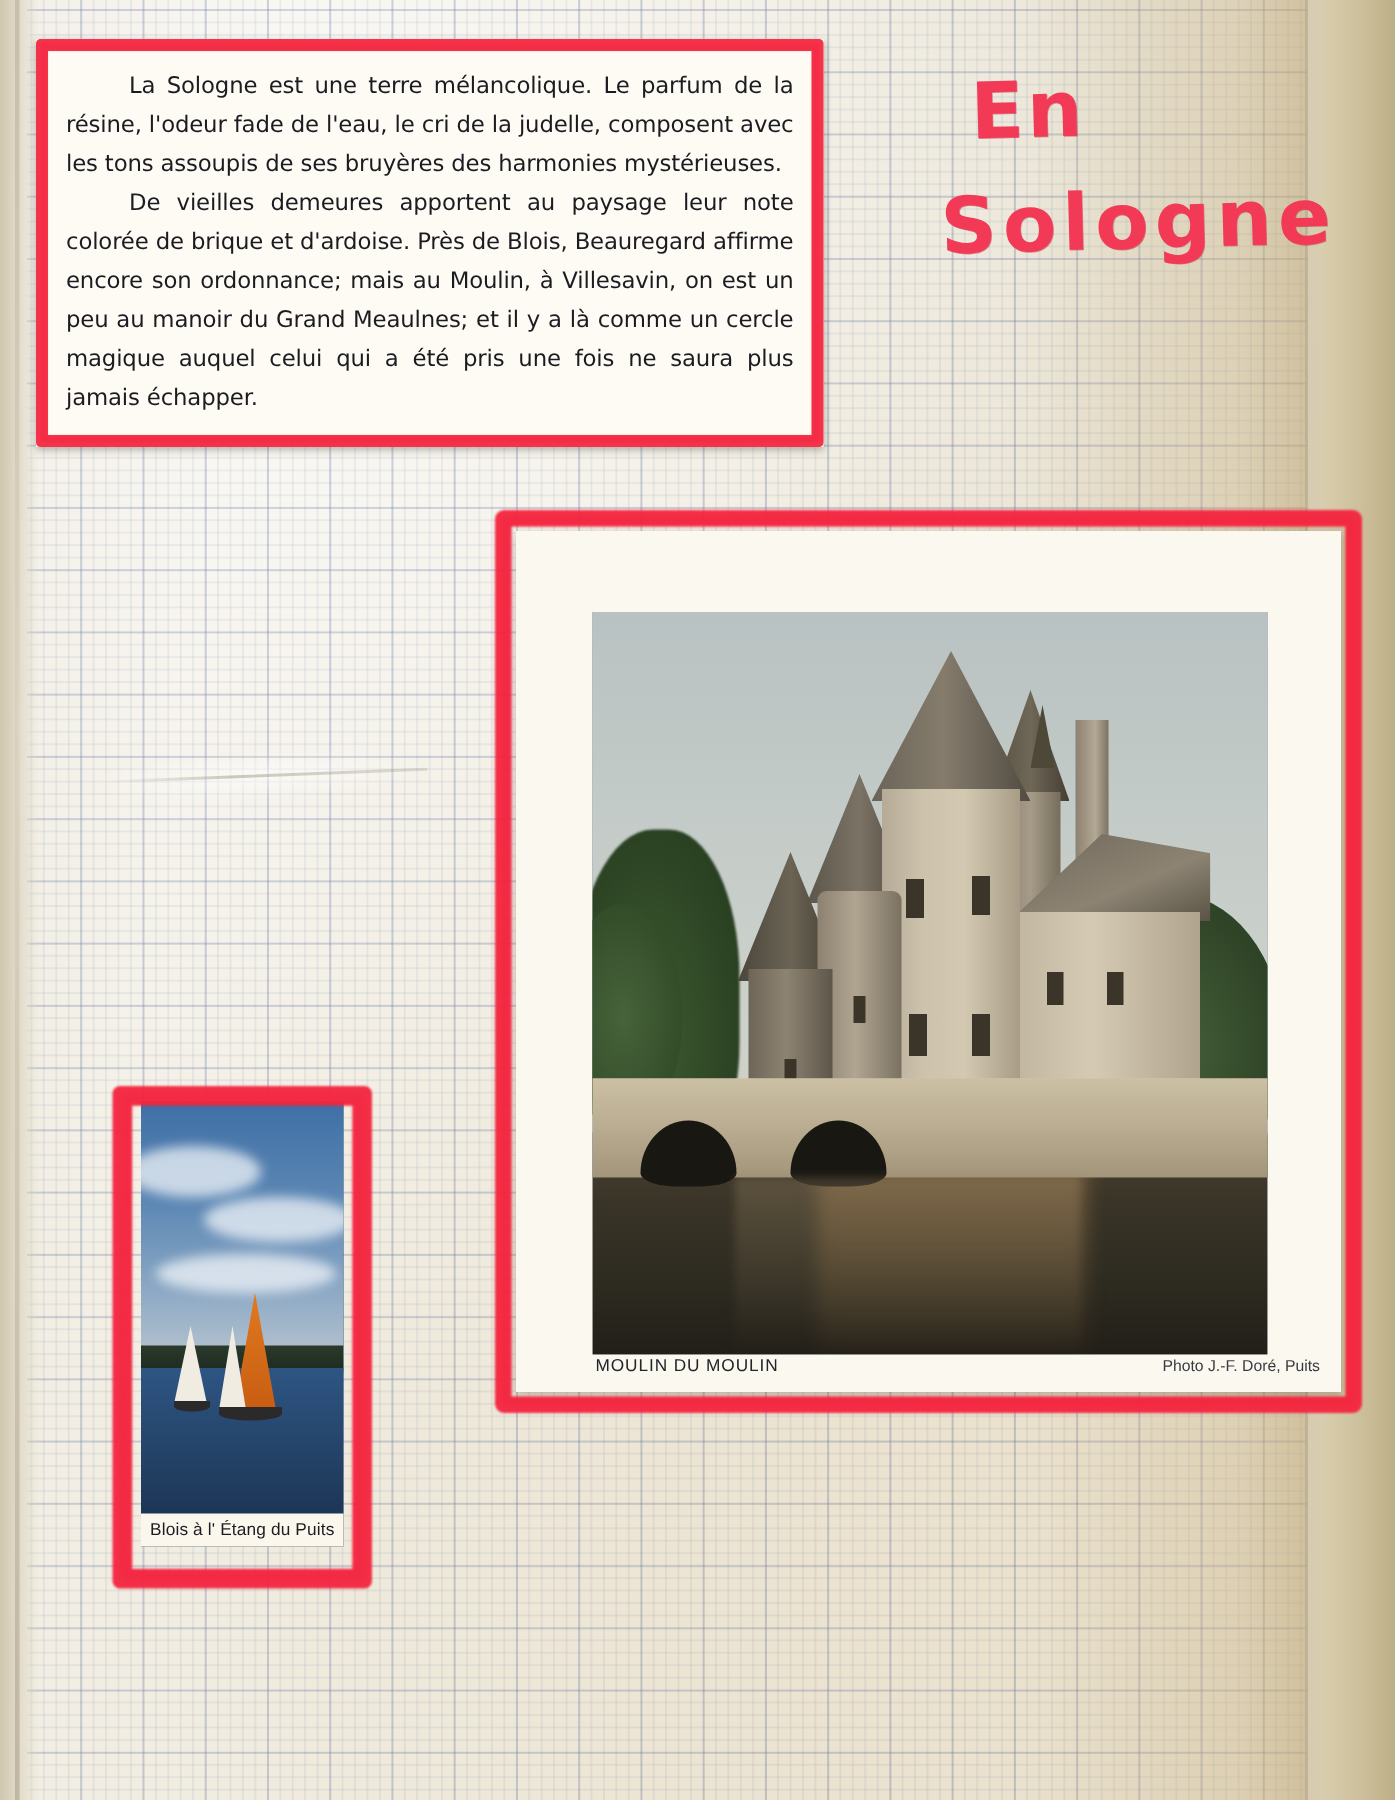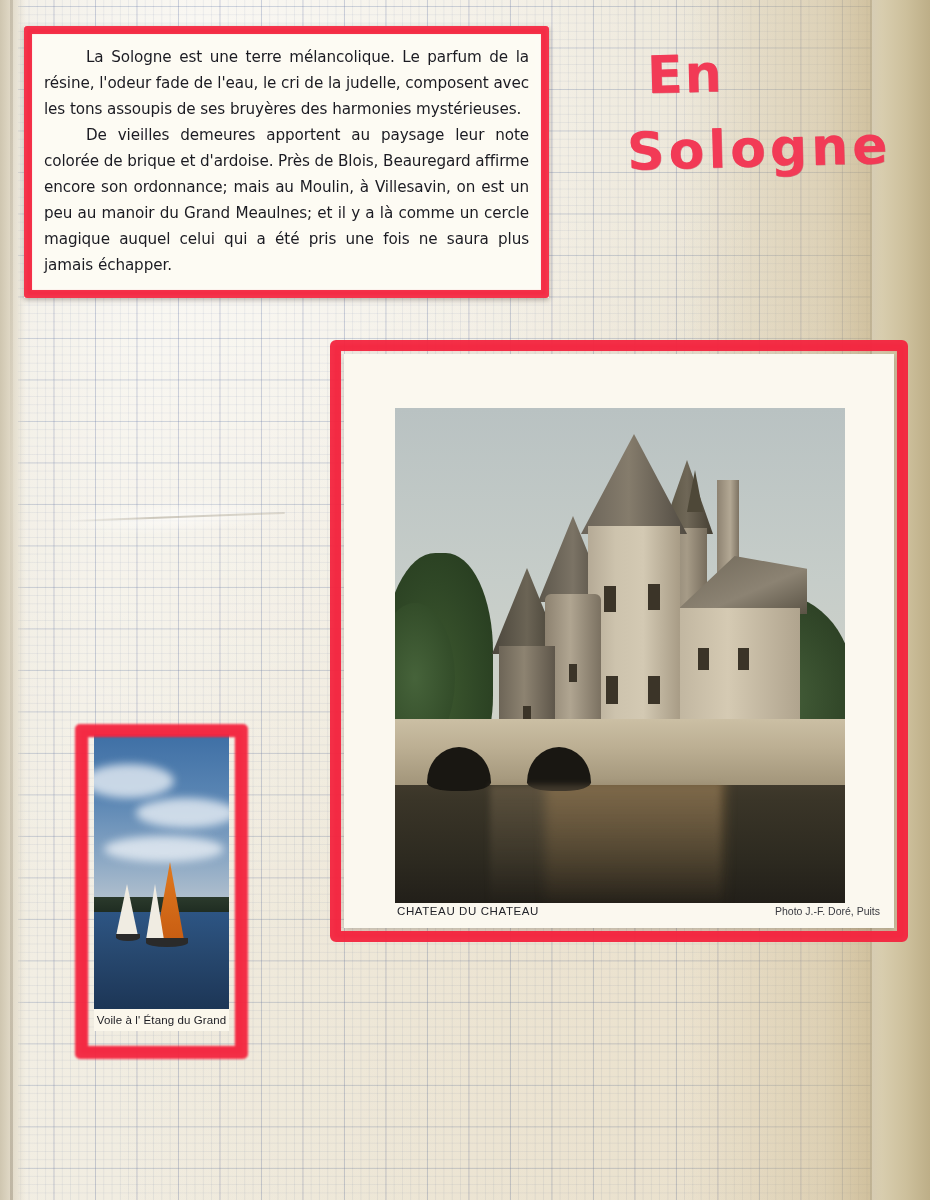--- a/index.html
+++ b/index.html
@@ -475,21 +475,21 @@
 
         <div class="grass"></div>
         <div class="water"></div>
         <div class="water-shine"></div>
         <div class="bridge-wall"></div>
         <div class="bridge"></div>
         <div class="arch" style="left:32px;"></div>
         <div class="arch" style="left:132px;"></div>
         <div class="reflection"></div>
       </div>
-      <div class="castle-caption-left">CHATEAU DU CHATEAU</div>
+      <div class="castle-caption-left">MOULIN DU MOULIN</div>
       <div class="castle-caption-right">Photo J.-F. Doré, Puits</div>
     </div>
     <div class="castle-marker2"></div>
     <div class="castle-marker"></div>
   </div>
 
   <div class="sail-clip">
     <div class="sail-photo">
       <div class="sail-sky"></div>
       <div class="cloud" style="left:-10px; top:30px; width:90px; height:34px;"></div>
@@ -498,18 +498,18 @@
       <div class="sail-land"></div>
       <div class="sail-water"></div>
 
       <div class="boat-sail" style="left:22px; top:150px; width:22px; height:52px;"></div>
       <div class="boat-hull" style="left:22px; top:200px; width:24px; height:7px;"></div>
 
       <div class="boat-sail orange" style="left:62px; top:128px; width:28px; height:78px;"></div>
       <div class="boat-sail" style="left:52px; top:150px; width:18px; height:56px;"></div>
       <div class="boat-hull" style="left:52px; top:204px; width:42px; height:9px;"></div>
     </div>
-    <div class="sail-caption">Voile à l' Étang du Grand</div>
+    <div class="sail-caption">Blois à l' Étang du Puits</div>
     <div class="sail-marker2"></div>
     <div class="sail-marker"></div>
   </div>
 
 </div>
 
 </body></html>

